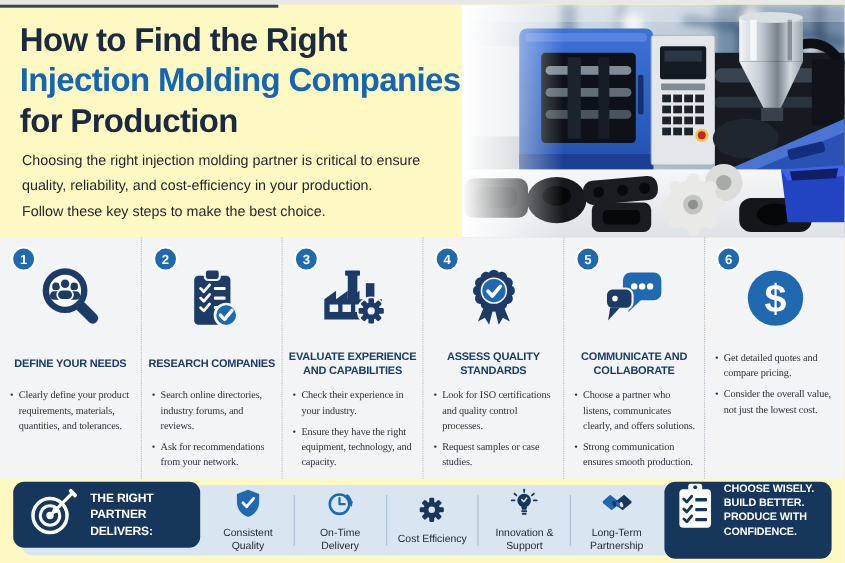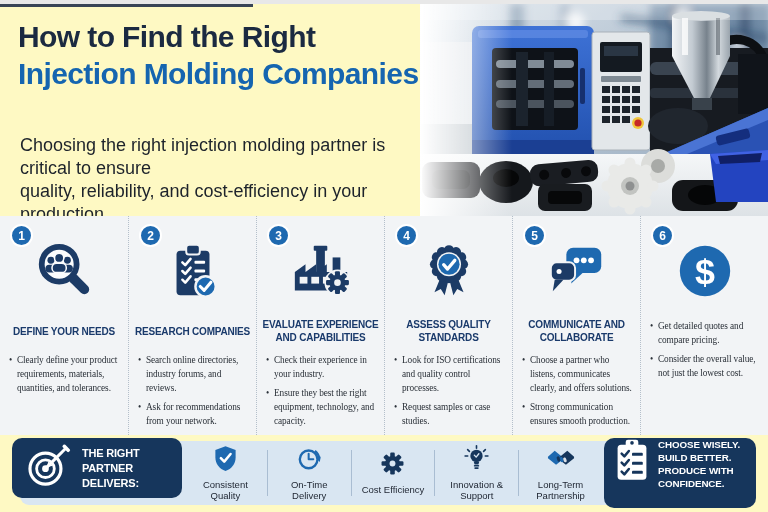--- a/index.html
+++ b/index.html
@@ -7,21 +7,21 @@
   body { font-family:"Liberation Sans", sans-serif; }
   #canvas {
     position:relative; width:768px; height:512px; background:#fef9c3;
     overflow:hidden; margin:4px auto;
   }
   
   .topbar { position:absolute; left:0; top:0; width:253px; height:3px; background:#22304a; opacity:.9; }
   .header-text { position:absolute; left:18px; top:14px; width:410px; }
   .title { font-size:30px; font-weight:bold; line-height:37px; letter-spacing:-0.6px; color:#1b2a41; }
   .title .line2 { color:#1565b0; }
-  .subtitle { position:absolute; left:20px; top:130px; width:408px; font-size:18px; line-height:23px; color:#1d232b; }
+  .subtitle { position:absolute; left:20px; top:130px; width:408px; font-size:13px; line-height:23px; color:#1d232b; }
   .photo { position:absolute; left:420px; top:0; width:348px; height:212px; }
   .photo svg { display:block; }
   
   .steps { position:absolute; left:0; top:212px; width:768px; height:219px; background:#f2f4f6; display:flex; }
   .step { width:128px; position:relative; padding-top:8px; }
   .step + .step { border-left:1px dotted #b4bfca; }
   .step-number {
     position:absolute; left:10px; top:8px; width:23px; height:23px; border-radius:50%;
     background:#1e69b0; border:2px solid #ffffff; color:#fff; font-size:12px; font-weight:bold;
     display:flex; align-items:center; justify-content:center;
@@ -57,20 +57,21 @@
 <body>
 
 <div id="canvas">
 
   <div class="topbar"></div>
 
   <div class="header-text">
     <div class="title">
       <div class="line1">How to Find the Right</div>
       <div class="line2">Injection Molding Companies</div>
+      <div class="line3">for Production</div>
     </div>
   </div>
 
   <div class="subtitle">
     <div>Choosing the right injection molding partner is critical to ensure</div>
     <div>quality, reliability, and cost-efficiency in your production.</div>
     <div>Follow these key steps to make the best choice.</div>
   </div>
 
   <div class="photo">
@@ -302,21 +303,21 @@
             <rect x="-2.6" y="-11.8" width="5.2" height="6" rx="1.2" transform="rotate(270)"></rect>
             <rect x="-2.6" y="-11.8" width="5.2" height="6" rx="1.2" transform="rotate(315)"></rect>
             <circle r="8.2"></circle>
             <circle r="3.4" fill="#f2f4f6"></circle>
           </g>
         </svg>
       </div>
       <div class="step-title">EVALUATE EXPERIENCE AND CAPABILITIES</div>
       <div class="step-bullets">
         <div class="bullet">Check their experience in your industry.</div>
-        <div class="bullet">Ensure they best the right equipment, technology, and capacity.</div>
+        <div class="bullet">Ensure they have the right equipment, technology, and capacity.</div>
       </div>
     </div>
 
     <div class="step">
       <div class="step-number">4</div>
       <div class="step-icon">
         <svg width="62" height="62" viewBox="0 0 64 64">
           <g fill="#1c3b66">
             <path d="M24,37 L32,39.5 L27.5,57 L23.5,50.5 L17,54 Z"></path>
             <path d="M40,37 L32,39.5 L36.5,57 L40.5,50.5 L47,54 Z"></path>

